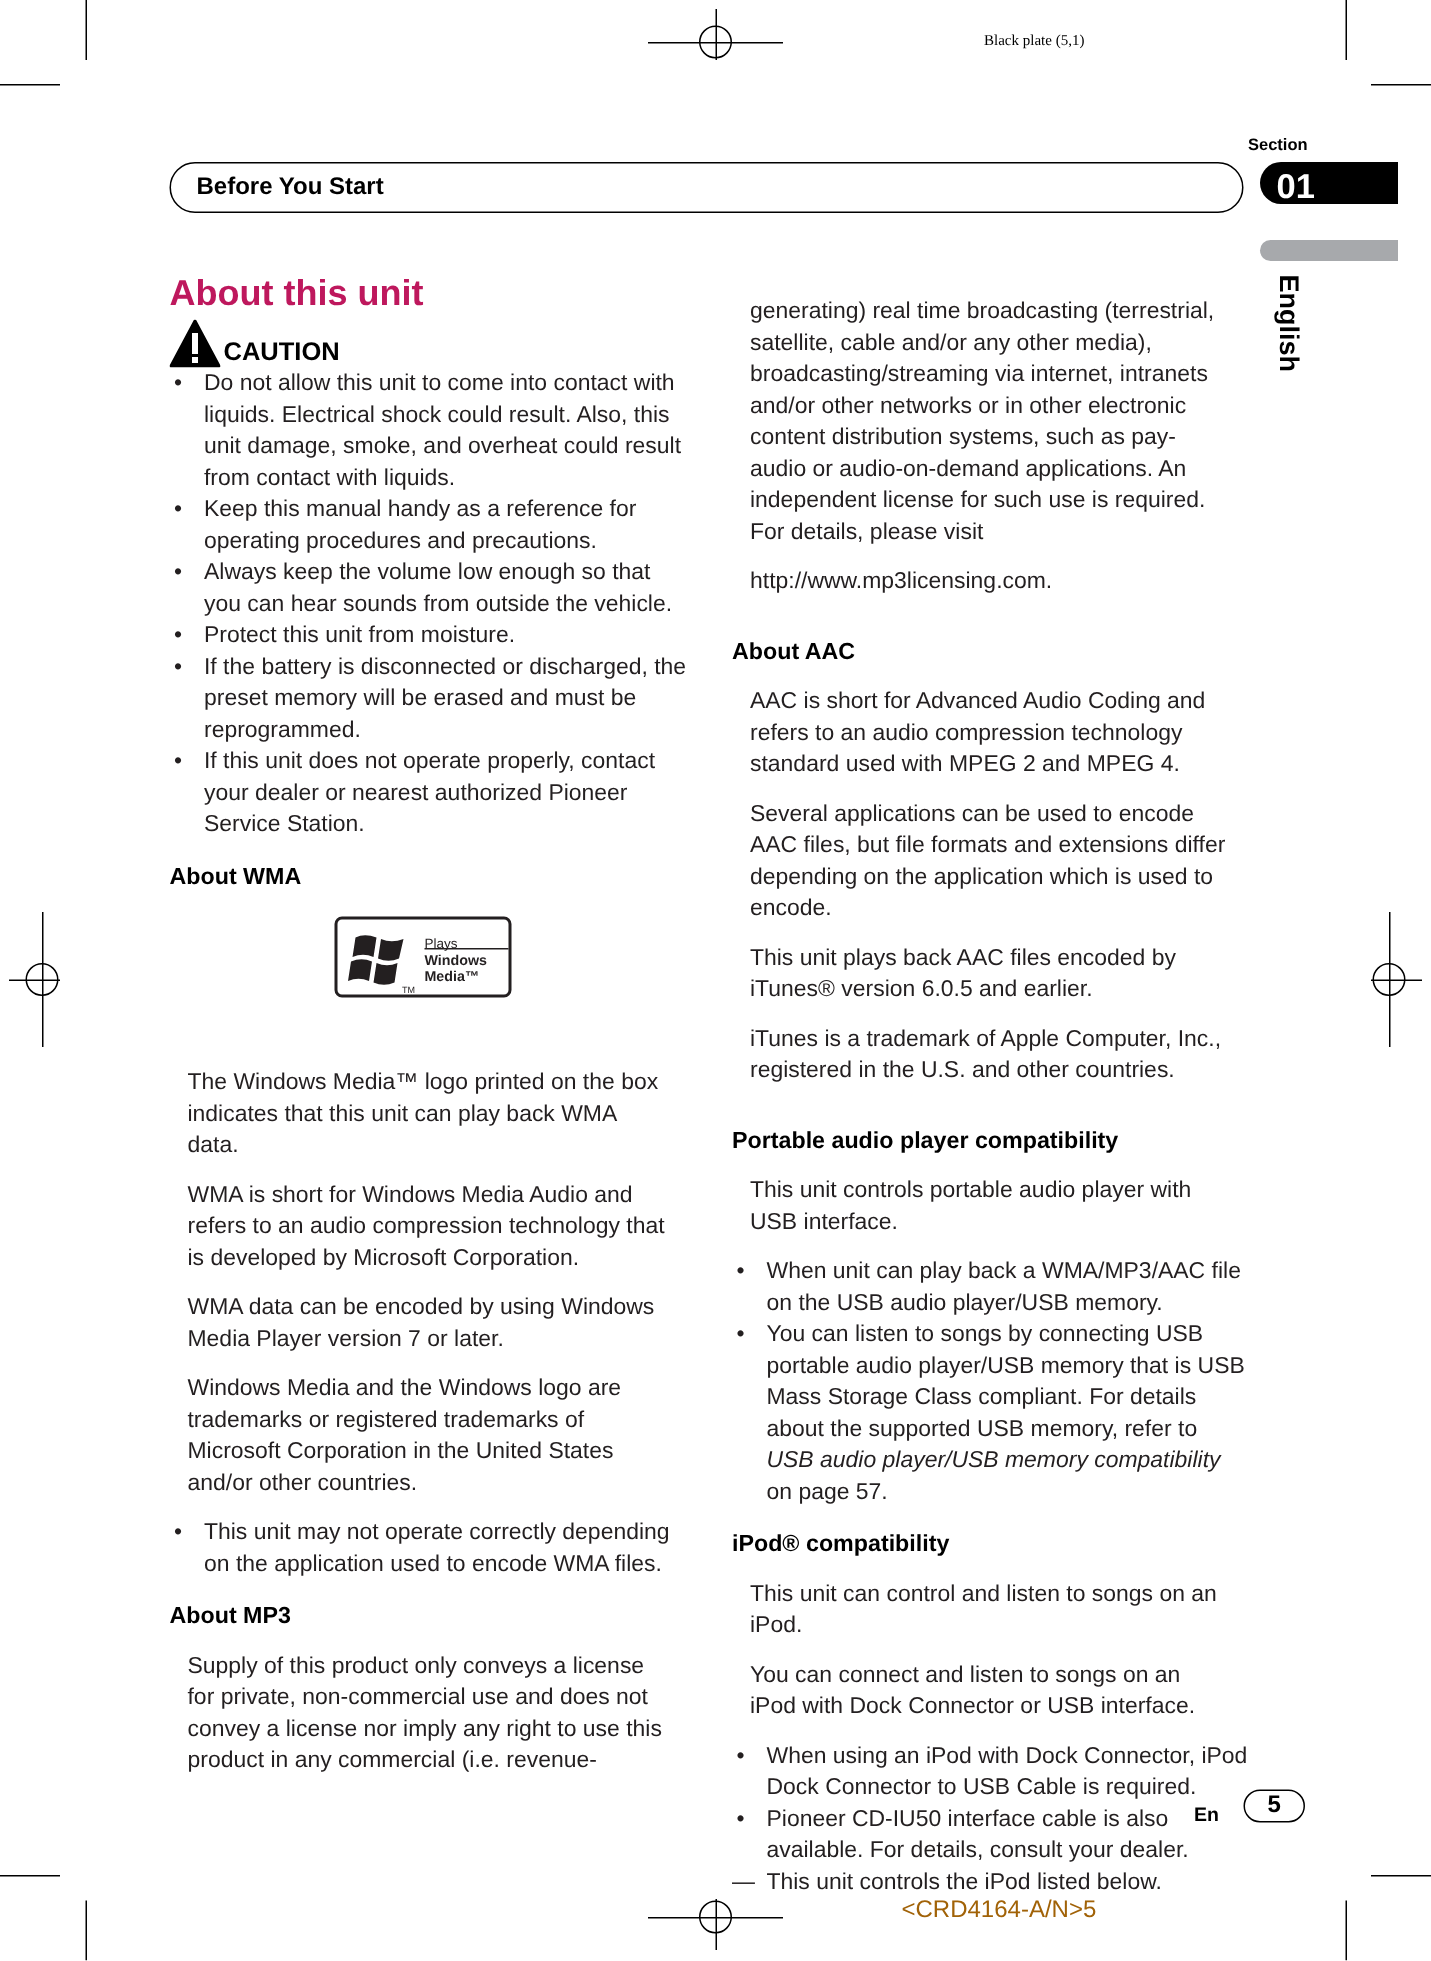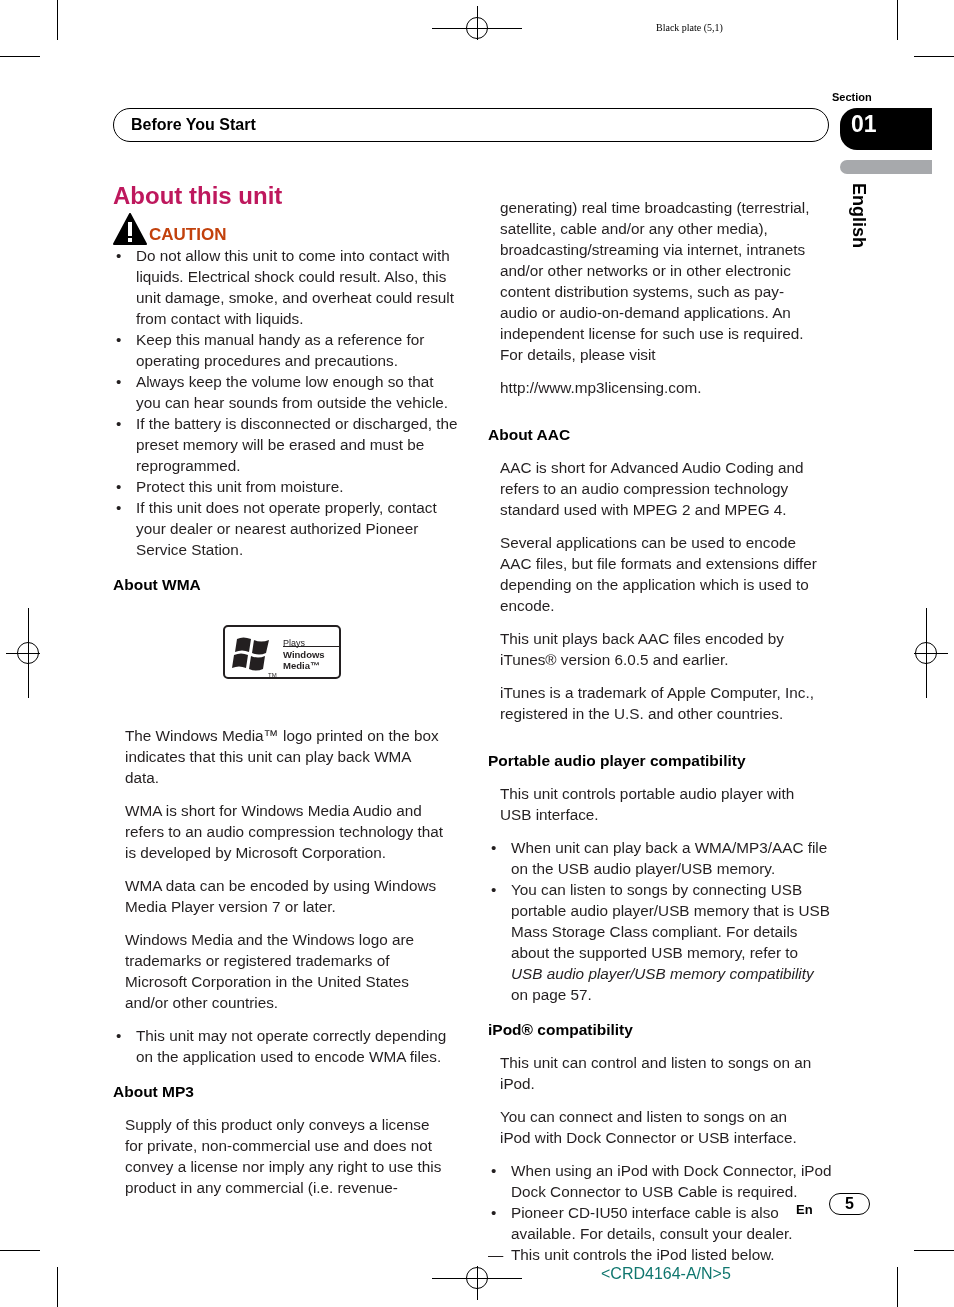--- a/index.html
+++ b/index.html
@@ -3,45 +3,45 @@
 <meta charset="utf-8">
 <style>
   html, body { margin:0; padding:0; background:#ffffff; }
   body { width:954px; height:1307px; position:relative; overflow:hidden; font-family:"Liberation Sans", sans-serif; color:#231f20; }
   .abs { position:absolute; }
   .hl { position:absolute; height:1px; background:#000; }
   .vl { position:absolute; width:1px; background:#000; }
   .reg { position:absolute; width:22px; height:22px; border:1px solid #000; border-radius:50%; box-sizing:border-box; }
   .plate { position:absolute; left:656px; top:22px; font-family:"Liberation Serif", serif; font-size:10px; color:#000; }
   .section-label { position:absolute; left:832px; top:91px; font-size:11px; font-weight:bold; color:#000; }
-  .section-tab { position:absolute; left:840px; top:108px; width:92px; height:42px; background:#000; border-radius:17px 0 0 17px; color:#fff; font-weight:bold; font-size:23px; line-height:33px; padding-left:11px; box-sizing:border-box; }
+  .section-tab { position:absolute; left:840px; top:108px; width:92px; height:28px; background:#000; border-radius:17px 0 0 17px; color:#fff; font-weight:bold; font-size:23px; line-height:33px; padding-left:11px; box-sizing:border-box; }
   .gray-tab { position:absolute; left:840px; top:160px; width:92px; height:14px; background:#a7a9ac; border-radius:7px 0 0 7px; }
   .lang { position:absolute; left:848px; top:183px; writing-mode:vertical-rl; font-weight:bold; font-size:18px; color:#000; }
   .header-pill { position:absolute; left:113px; top:108px; width:716px; height:34px; border:1px solid #000; border-radius:17px; box-sizing:border-box; }
   .header-title { position:absolute; left:131px; top:110px; font-weight:bold; font-size:16px; color:#000; line-height:30px; }
   .col { position:absolute; width:345px; font-size:15.3px; line-height:21px; color:#231f20; }
   .col p { margin:12px; }
   .h1 { font-weight:bold; font-size:24px; line-height:30px; color:#be185d; margin:0; }
   .h3 { font-weight:bold; font-size:15.5px; line-height:21px; color:#000; margin:0; }
   .caution { display:flex; align-items:flex-end; height:34px; }
-  .caution-text { font-weight:bold; font-size:17px; color:#c2410c; margin-left:2px; line-height:20px; }
+  .caution-text { font-weight:bold; font-size:17px; color:#000000; margin-left:2px; line-height:20px; }
   ul.b { list-style:none; margin:0; padding:0; }
   ul.b li { position:relative; padding-left:23px; }
   ul.b li::before { content:"\2022"; position:absolute; left:3px; top:0; }
   .dash { position:relative; padding-left:23px; }
   .dash .dmark { position:absolute; left:0; }
   .gap { height:14px; }
-  .wma-logo { position:relative; margin-left:110px; margin-top:30px; width:118px; height:54px; border:2px solid #231f20; border-radius:5px; box-sizing:border-box; }
+  .wma-logo { position:relative; margin-left:110px; margin-top:16px; width:118px; height:54px; border:2px solid #231f20; border-radius:5px; box-sizing:border-box; }
   .wma-plays { position:absolute; left:58px; top:6px; font-size:9px; }
   .wma-rule { position:absolute; left:58px; top:19px; width:56px; height:1px; background:#231f20; }
   .wma-win { position:absolute; left:58px; top:22px; font-size:9.5px; font-weight:bold; line-height:11px; }
   .wma-tm { position:absolute; left:43px; top:38px; font-size:6px; }
   .en { position:absolute; left:796px; top:1202px; font-weight:bold; font-size:13px; color:#000; }
   .pagenum { position:absolute; left:829px; top:1193px; width:41px; height:22px; border:1px solid #000; border-radius:11px; box-sizing:border-box; text-align:center; font-weight:bold; font-size:16px; line-height:20px; color:#000; }
-  .code { position:absolute; left:601px; top:1265px; font-size:16px; color:#0f766e; }
+  .code { position:absolute; left:601px; top:1265px; font-size:16px; color:#a16207; }
   i { font-style:italic;margin-top:41px; }
 </style>
 </head>
 <body>
 
 <div class="vl" style="left:57px;top:0;height:40px;"></div>
 <div class="hl" style="left:0;top:56px;width:40px;"></div>
 <div class="vl" style="left:897px;top:0;height:40px;"></div>
 <div class="hl" style="left:914px;top:56px;width:40px;"></div>
 <div class="hl" style="left:432px;top:28px;width:90px;"></div>
@@ -80,22 +80,22 @@
       <path d="M17 1 L33 31 L1 31 Z" fill="#000" stroke="#000" stroke-linejoin="round" stroke-width="2"></path>
       <rect x="15" y="9" width="4" height="14" fill="#fff"></rect>
       <rect x="15" y="25" width="4" height="4" fill="#fff"></rect>
     </svg>
     <span class="caution-text">CAUTION</span>
   </div>
   <ul class="b">
     <li>Do not allow this unit to come into contact with liquids. Electrical shock could result. Also, this unit damage, smoke, and overheat could result from contact with liquids.</li>
     <li>Keep this manual handy as a reference for operating procedures and precautions.</li>
     <li>Always keep the volume low enough so that you can hear sounds from outside the vehicle.</li>
+    <li>Protect this unit from moisture.</li>
     <li>If the battery is disconnected or discharged, the preset memory will be erased and must be reprogrammed.</li>
-    <li>Protect this unit from moisture.</li>
     <li>If this unit does not operate properly, contact your dealer or nearest authorized Pioneer Service Station.</li>
   </ul>
   <div class="gap"></div>
   <h3 class="h3">About WMA</h3>
 
   <div class="wma-logo">
     <svg class="abs" style="left:6px;top:8px;" width="44" height="36" viewBox="0 0 44 36">
       <path d="M6 4 Q12 1 20 4 L18 17 Q11 14 4 17 Z" fill="#231f20"></path>
       <path d="M23 5 Q30 8 38 5 L35 18 Q28 21 21 18 Z" fill="#231f20"></path>
       <path d="M3 20 Q10 17 17 20 L15 33 Q8 30 1 33 Z" fill="#231f20"></path>

